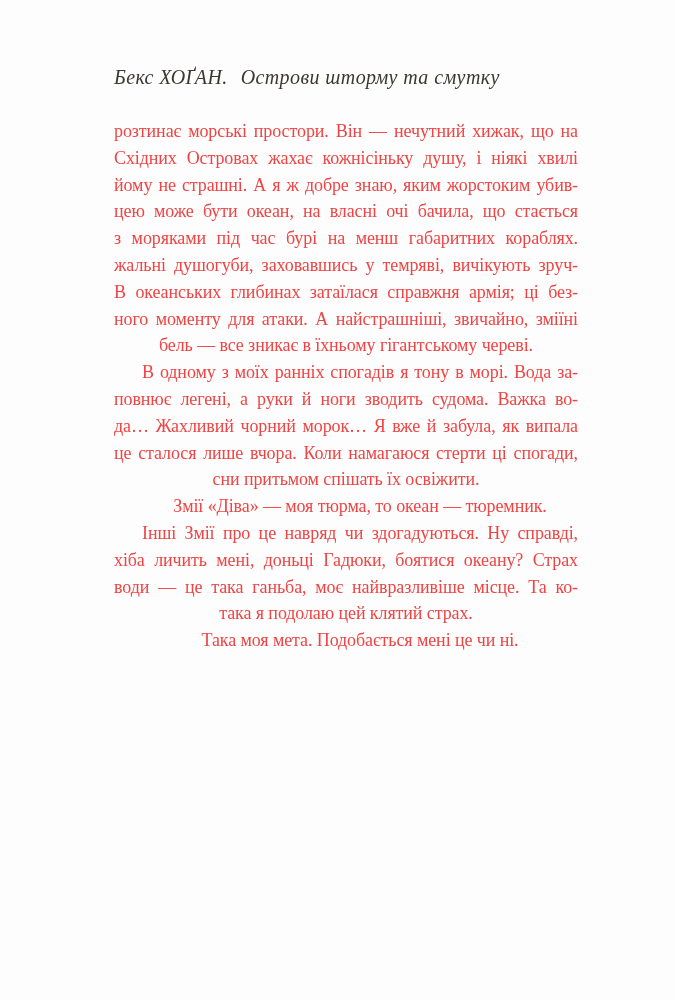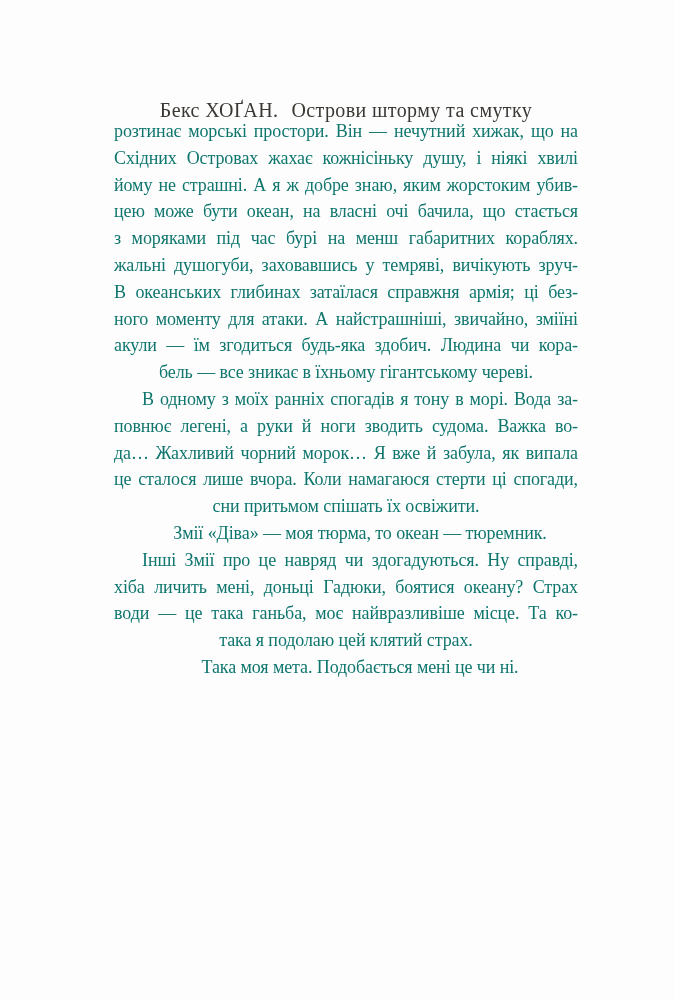--- a/index.html
+++ b/index.html
@@ -17,40 +17,39 @@
     height: 1000px;
     background: #fdfdfd;
     overflow: hidden;
   }
 
   .running-header {
     position: absolute;
     top: 66px;
     left: 114px;
     width: 464px;
-    text-align: center;
+    font-style: italic;
     font-size: 20px;
     letter-spacing: 0.4px;
     color: #3b3733;
     white-space: nowrap;
-    margin-top: 33px;
   }
 
   .running-header .author {
     margin-right: 13px;
   }
 
   .body-text {
     position: absolute;
     top: 118px;
     left: 114px;
     width: 464px;
     font-size: 18px;
     letter-spacing: -0.1px;
-    color: #0f766e;
+    color: #ef4444;
   }
 
   .line {
     height: 26.8px;
     line-height: 26.8px;
     text-align: center;
     overflow: visible;
   }
 
   .line.just {
@@ -74,21 +73,20 @@
   <div class="body-text">
 
   <div class="line just">розтинає морські простори. Він — нечутний хижак, що на</div>
       <div class="line just">Східних Островах жахає кожнісіньку душу, і ніякі хвилі</div>
       <div class="line just">йому не страшні. А я ж добре знаю, яким жорстоким убив-</div>
       <div class="line just">цею може бути океан, на власні очі бачила, що стається</div>
       <div class="line just">з моряками під час бурі на менш габаритних кораблях.</div>
       <div class="line just">жальні душогуби, заховавшись у темряві, вичікують зруч-</div>
       <div class="line just">В океанських глибинах затаїлася справжня армія; ці без-</div>
       <div class="line just">ного моменту для атаки. А найстрашніші, звичайно, зміїні</div>
-      <div class="line just">акули — їм згодиться будь-яка здобич. Людина чи кора-</div>
       <div class="line">бель — все зникає в їхньому гігантському череві.</div>
       <div class="line just indent">В одному з моїх ранніх спогадів я тону в морі. Вода за-</div>
       <div class="line just">повнює легені, а руки й ноги зводить судома. Важка во-</div>
       <div class="line just">да… Жахливий чорний морок… Я вже й забула, як випала</div>
       <div class="line just">це сталося лише вчора. Коли намагаюся стерти ці спогади,</div>
       <div class="line">сни притьмом спішать їх освіжити.</div>
       <div class="line indent">Змії «Діва» — моя тюрма, то океан — тюремник.</div>
       <div class="line just indent">Інші Змії про це навряд чи здогадуються. Ну справді,</div>
       <div class="line just">хіба личить мені, доньці Гадюки, боятися океану? Страх</div>
       <div class="line just">води — це така ганьба, моє найвразливіше місце. Та ко-</div>

